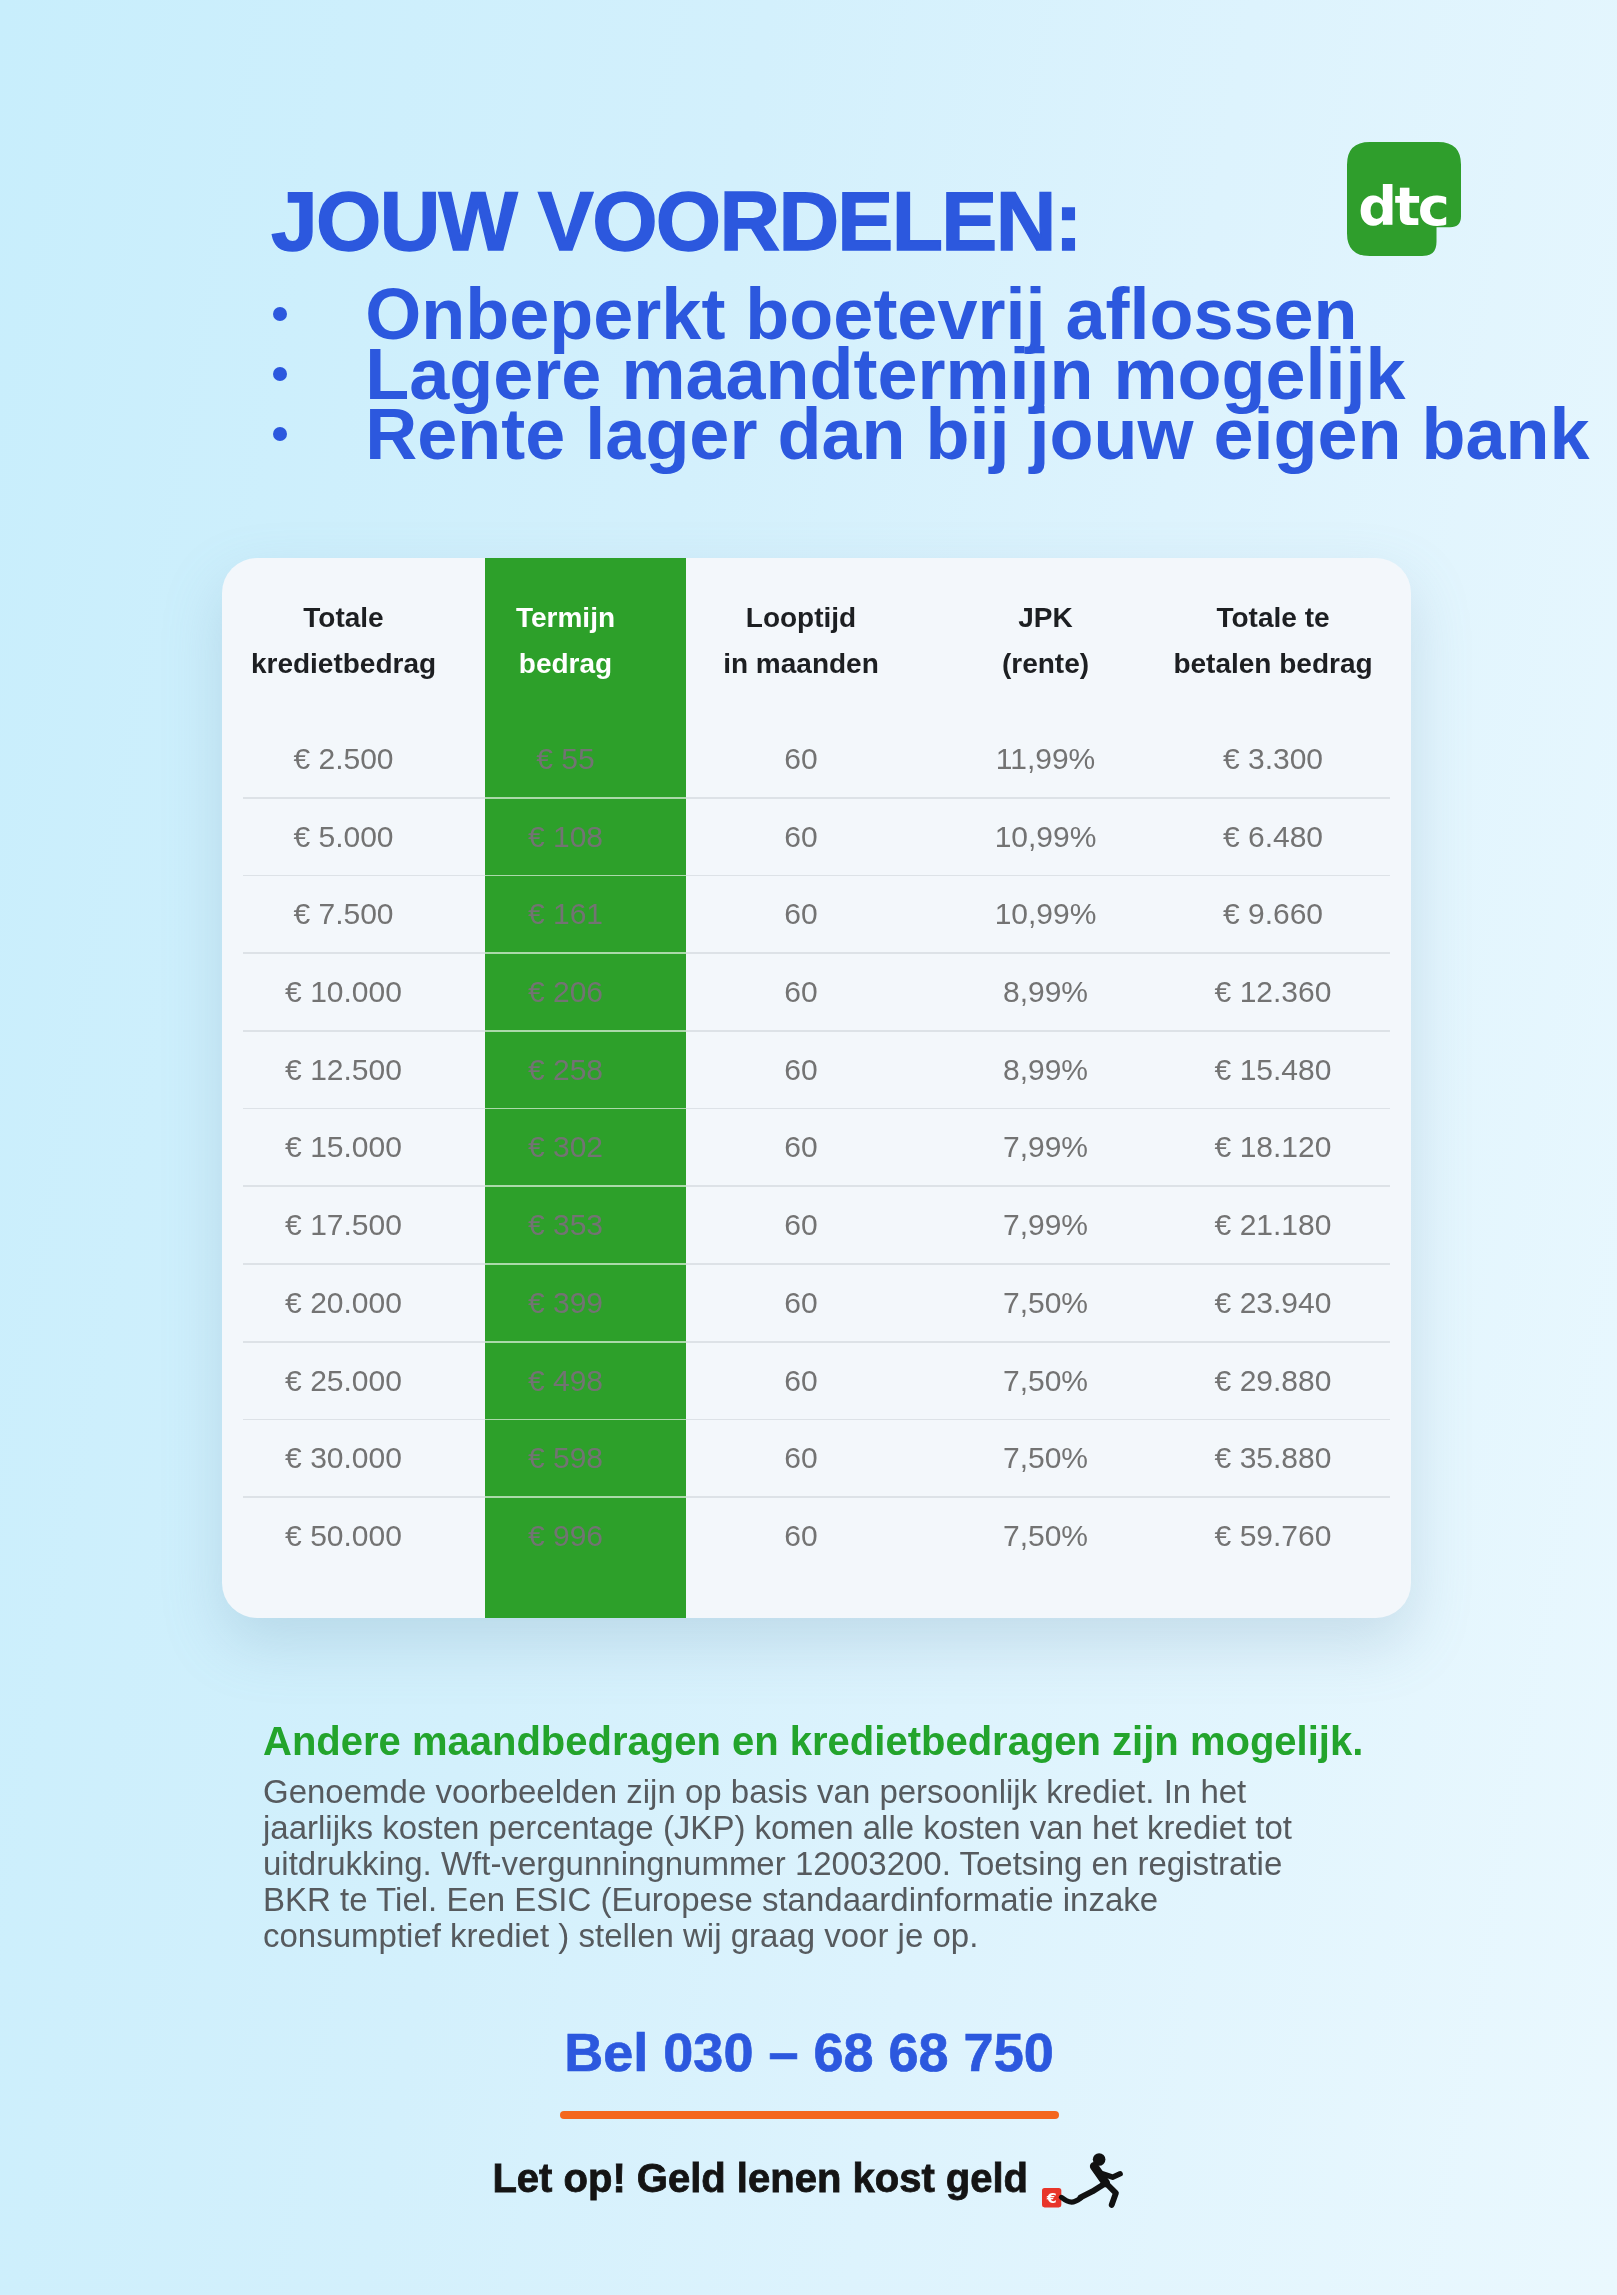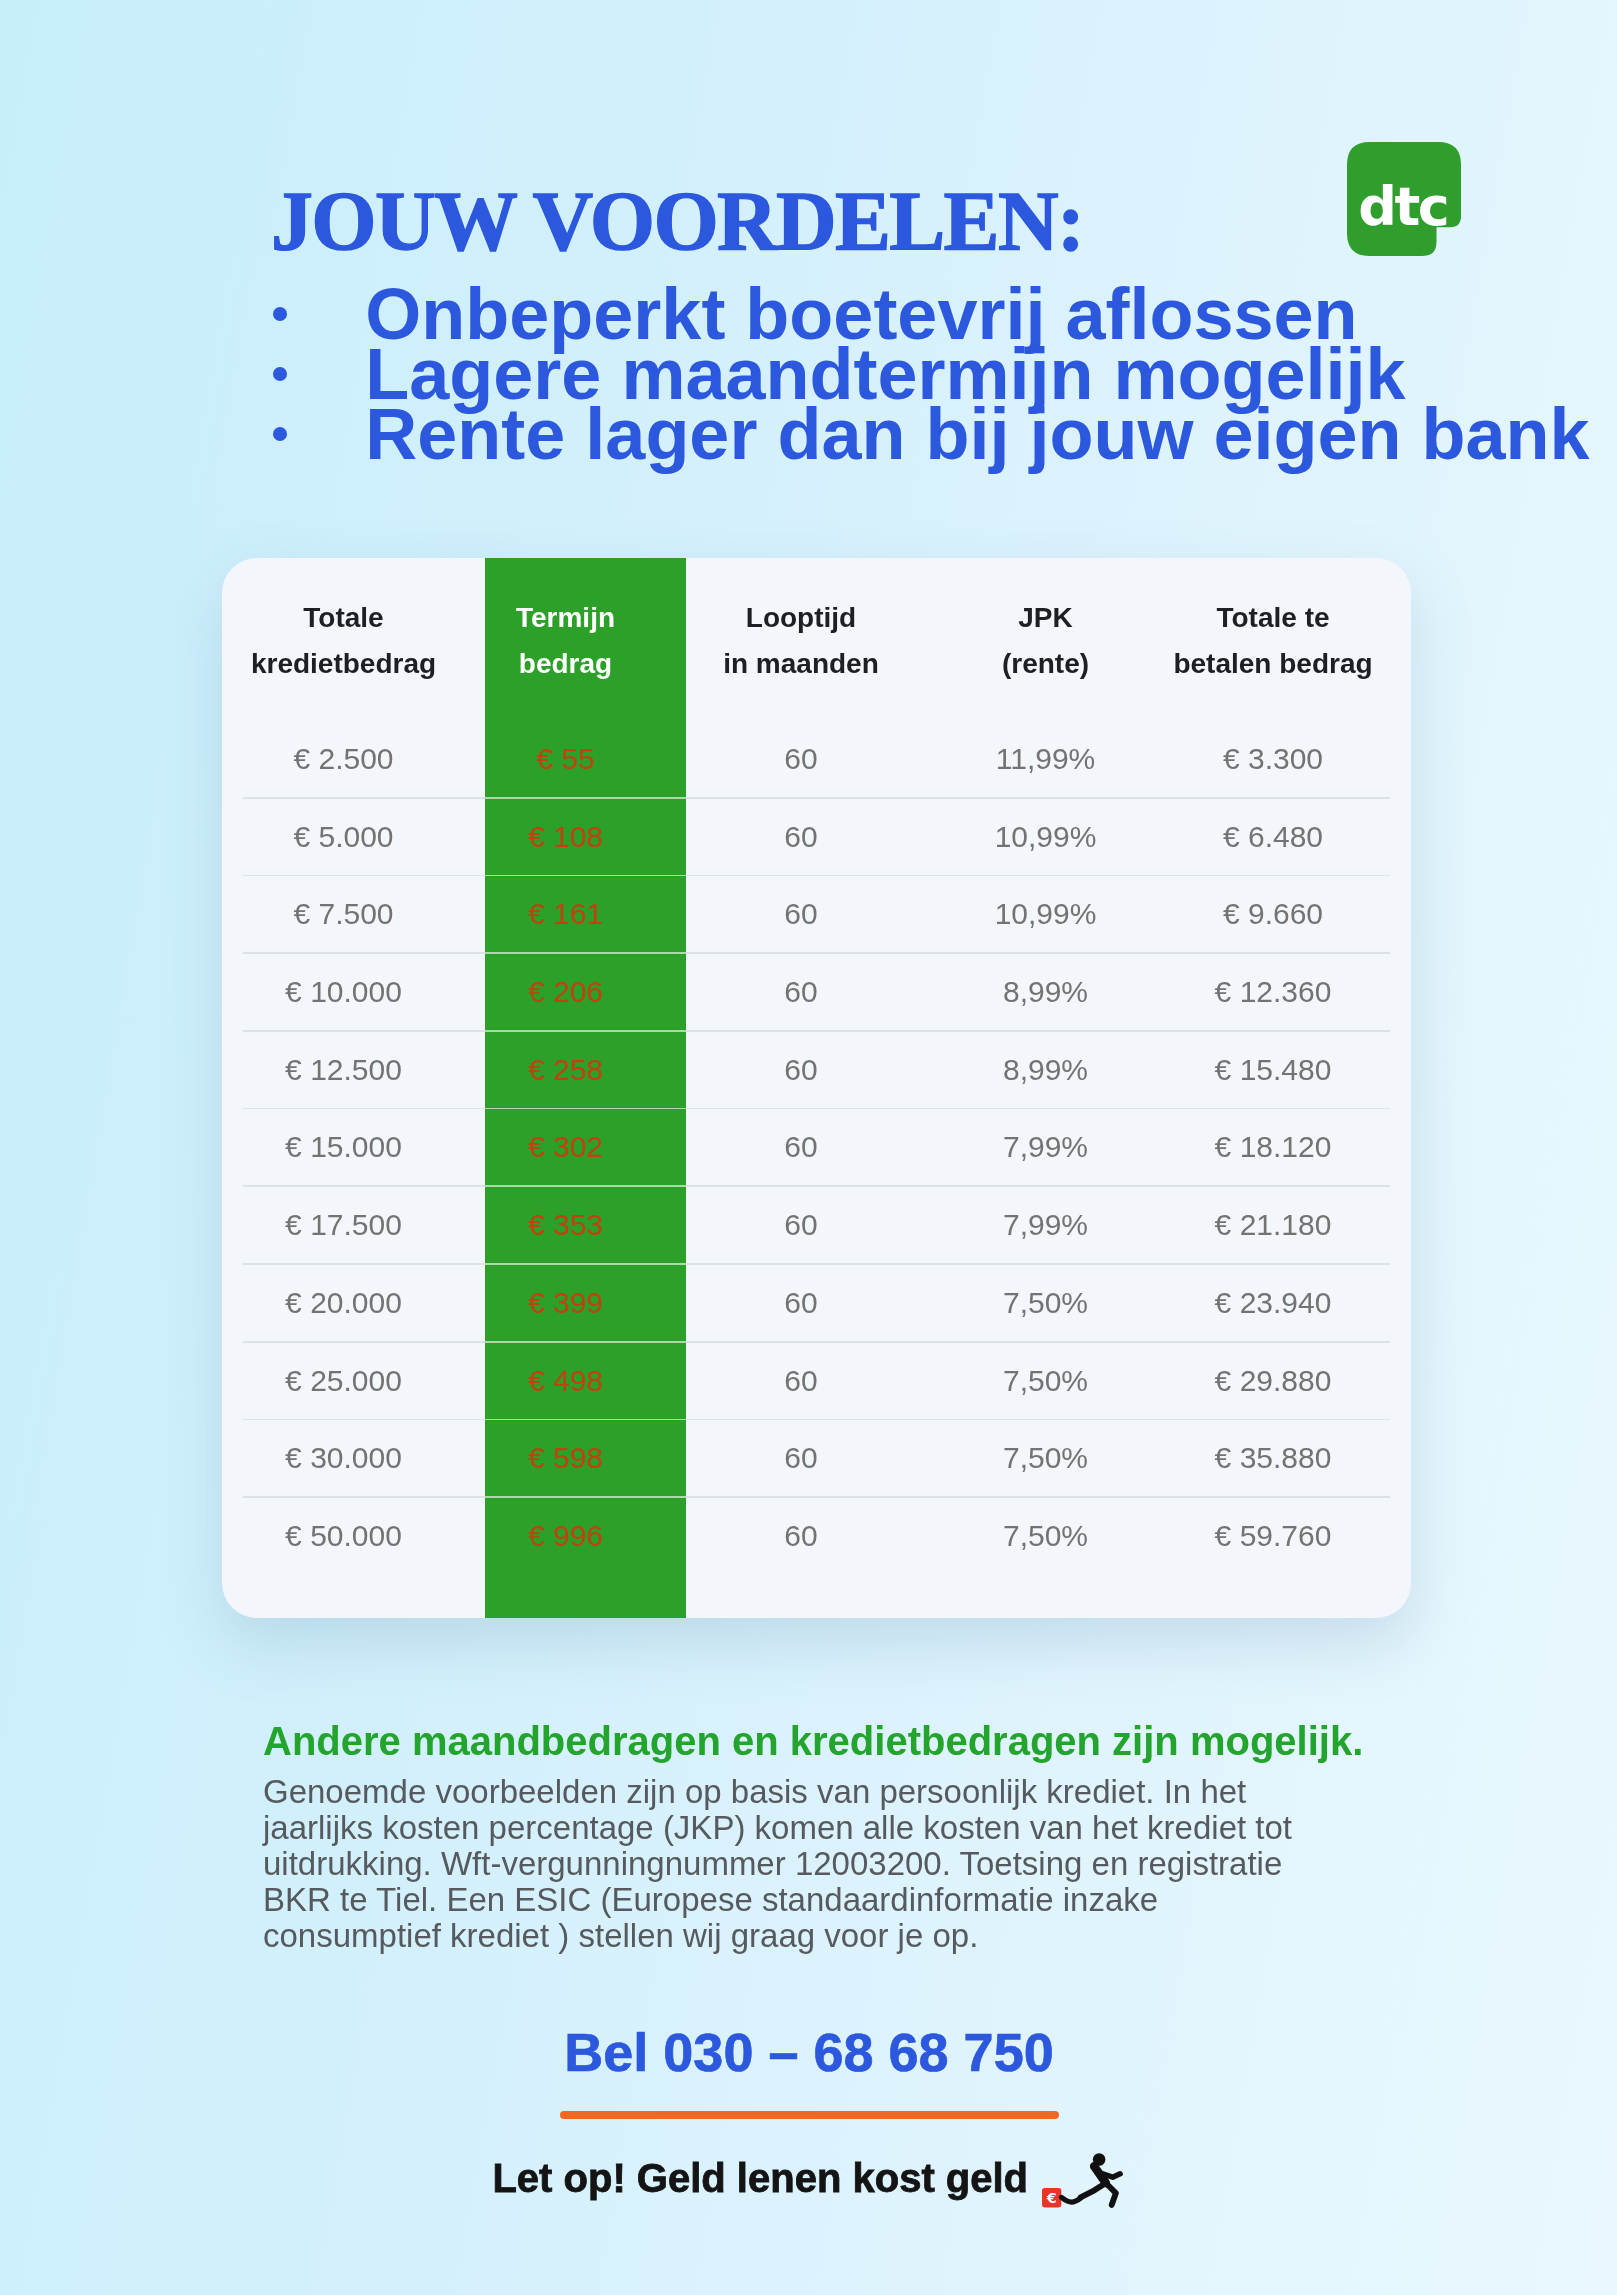--- a/index.html
+++ b/index.html
@@ -13,21 +13,20 @@
 
   
   .logo{position:absolute;left:1347px;top:142px;width:114px;height:114px;}
 
   
   .title{
     position:absolute;left:271px;top:173px;
     font-size:84px;font-weight:bold;letter-spacing:-1.7px;
     color:#2c58de;-webkit-text-stroke:1.3px #2c58de;
     white-space:nowrap;
-    font-family:Liberation Serif, serif;
   }
 
   
   .benefits{position:absolute;left:273px;top:284px;list-style:none;margin:0;padding:0;}
   .benefit{display:flex;align-items:center;height:60px;}
   .benefit .dot{
     width:14.3px;height:14.3px;border-radius:50%;
     background:#2c58de;margin-right:62px;flex:0 0 auto;
   }
   .benefit .btxt{
@@ -51,21 +50,21 @@
     font-size:28px;font-weight:bold;color:#1d1f22;line-height:46px;
   }
   .hcell.c1{color:#ffffff;}
   .c0{width:243px;} .c1{width:201px;} .c2{width:270px;} .c3{width:219px;} .c4{width:236px;}
   .tbody{position:absolute;left:0;top:163px;width:100%;}
   .trow{display:flex;height:76px;}
   .cell{
     text-align:center;line-height:76px;
     font-size:30px;font-weight:500;color:#737373;white-space:nowrap;
   }
-  .cell.c1{color:#c2410c;}
+  .cell.c1{color:#737373;}
   .sep{
     height:1.7px;margin:0 21px;
     background:linear-gradient(90deg,
       #dde2e7 0px,#dde2e7 242px,
       rgba(255,255,255,.6) 242px,rgba(255,255,255,.6) 443px,
       #dde2e7 443px,#dde2e7 100%);
   }
 
   
   .subheading{

